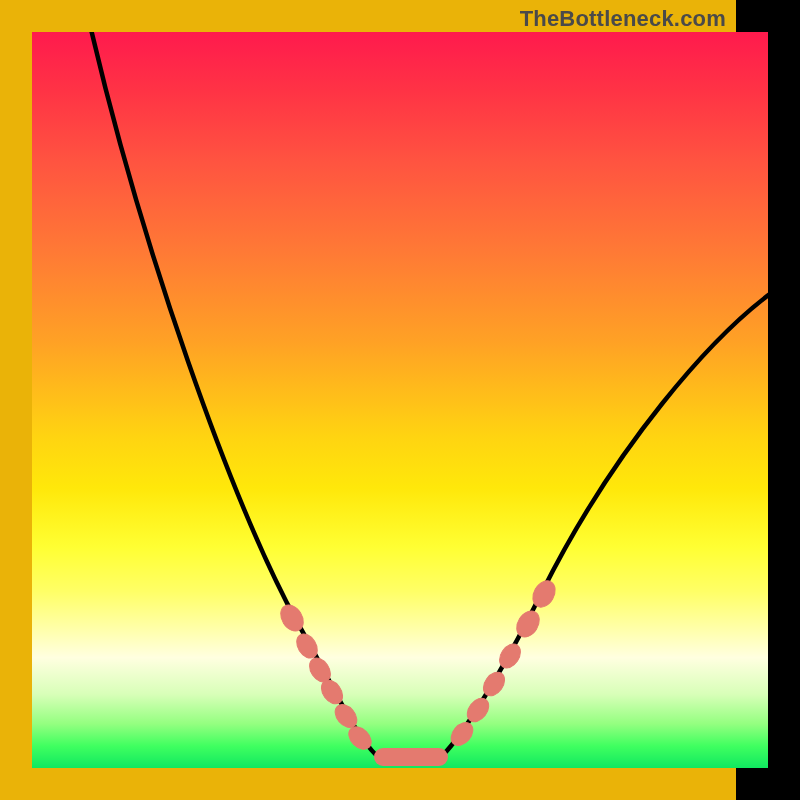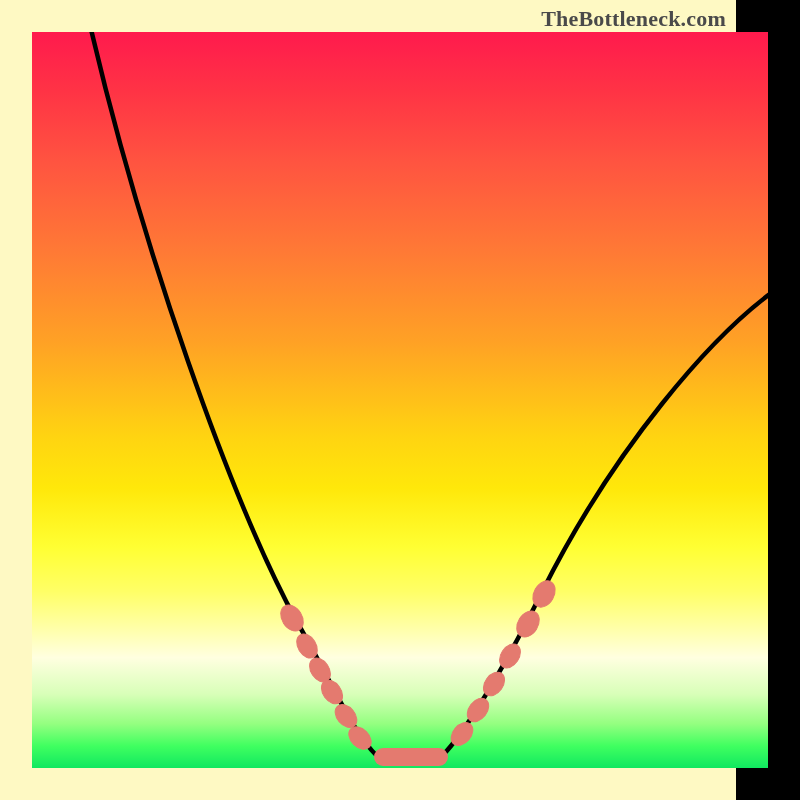--- a/index.html
+++ b/index.html
@@ -10,22 +10,21 @@
     background: #000;
     overflow: hidden;
     font-family: Arial, Helvetica, sans-serif;
   }
   .frame {
     position: absolute;
     top: 0;
     left: 0;
     width: 736px;
     height: 800px;
-    background: #fef9c3;
-    font-family: Liberation Serif, serif;
+    background: #eab308;
   }
   .plot {
     position: absolute;
     top: 32px;
     left: 32px;
     width: 736px;
     height: 736px;
     overflow: hidden;
   }
   .gradient {

